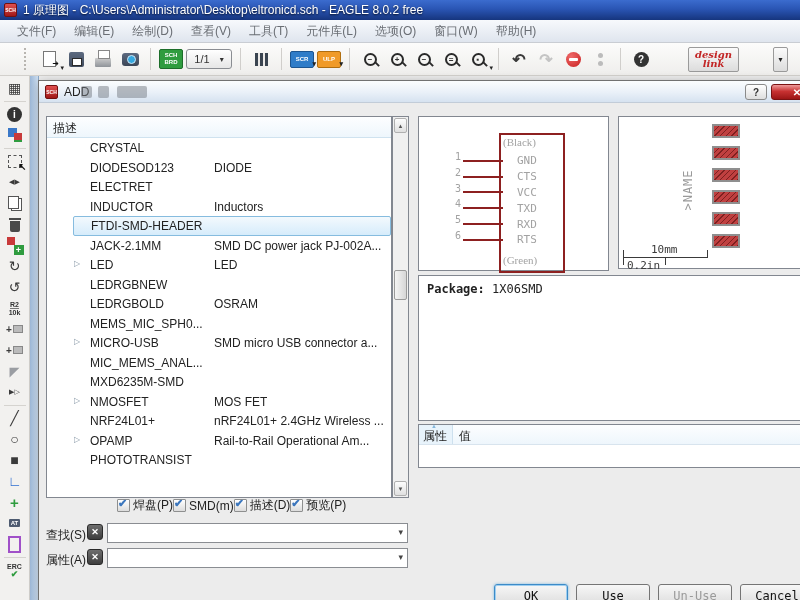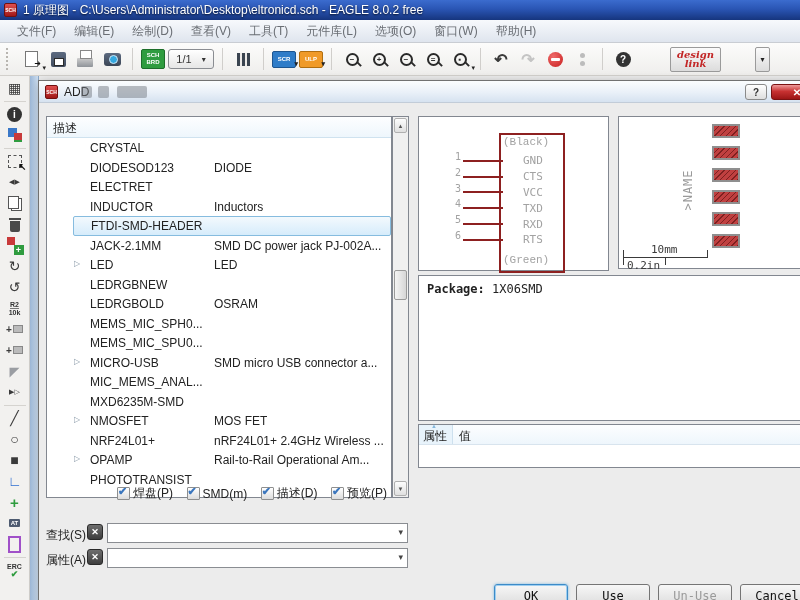--- a/index.html
+++ b/index.html
@@ -16,21 +16,21 @@
     display:flex; align-items:center; justify-content:center; }
   .title-text { color:#fff; font-size:12px; text-shadow:0 1px 2px rgba(0,0,0,.8); white-space:nowrap; }
 
   .menubar { position:absolute; left:0; top:20px; width:800px; height:23px;
     background:linear-gradient(#f7f9fc,#dfe5ee); border-bottom:1px solid #c9cdd3;
     display:flex; align-items:center; padding-left:8px; color:#6a6e74; }
   .menu-item { padding:3px 9px; white-space:nowrap; }
 
   .toolbar { position:absolute; left:0; top:43px; width:800px; height:33px;
     background:linear-gradient(#fcfcfb,#efeeec); border-bottom:1px solid #d2d0cc;
-    display:flex; align-items:center; padding-left:6px; gap:3px; }
+    display:flex; align-items:center; padding-left:24px; gap:3px; }
   .toolbar::before { content:""; width:3px; height:22px; border-left:2px dotted #b8b5b0; margin-right:8px; }
   .tb-sep { width:1px; height:22px; background:#d0cecb; margin:0 5px; flex:0 0 auto; }
   .tbi { min-width:24px; height:24px; display:flex; align-items:center; justify-content:center;
          position:relative; color:#333; flex:0 0 auto; }
   .tbi .car { position:absolute; right:-3px; bottom:-1px; font-size:7px; color:#222; }
 
   .k-page::before { content:""; width:11px; height:14px; background:#fff; border:1px solid #777; display:block; }
   .k-page::after  { content:"➜"; position:absolute; right:2px; bottom:3px; font-size:8px; color:#111; }
   .k-floppy::before { content:""; width:15px; height:15px; background:linear-gradient(#5c6a80,#414c5e); border-radius:2px; display:block; }
   .k-floppy::after  { content:""; position:absolute; left:8px; bottom:5px; width:8px; height:6px; background:#fff; border:1px solid #2a2a2a; }
@@ -135,42 +135,42 @@
   .lrow.selected .ldesc { left:141px; top:2px; }
 
   .vscroll { position:absolute; left:353px; top:35px; width:17px; height:382px; background:#f0f0f0; border:1px solid #828790; }
   .sbtn { position:absolute; left:1px; width:13px; height:15px; background:linear-gradient(#fdfdfd,#e0e0e0);
     border:1px solid #b0b0b0; border-radius:2px; font-size:6px; color:#555;
     display:flex; align-items:center; justify-content:center; }
   .sb-up { top:1px; } .sb-dn { bottom:1px; }
   .sthumb { position:absolute; left:1px; top:153px; width:13px; height:30px;
     background:linear-gradient(90deg,#f4f4f4,#d6d6d6); border:1px solid #9a9a9a; border-radius:2px; }
 
-  .cbrow { position:absolute; left:78px; top:404px; width:270px; display:flex; justify-content:space-between; }
+  .cbrow { position:absolute; left:78px; top:416px; width:270px; display:flex; justify-content:flex-start; }
   .cbitem { display:flex; align-items:center; gap:3px; }
   .cbox { width:13px; height:13px; border:1px solid #8e8f8f; border-radius:1px;
     background:linear-gradient(#fff,#dcdcdc); position:relative; }
   .cbitem.checked .cbox::after { content:"✔"; color:#3b76bd; font-size:11px; font-weight:bold;
     position:absolute; left:0; top:-3px; }
 
   .frow-label { position:absolute; left:7px; color:#222; }
   .clrbtn { position:absolute; left:48px; width:16px; height:16px; border:1px solid #2a2a2a; border-radius:3px;
     background:linear-gradient(#6e6e6e,#3d3d3d); color:#fff; font-size:9px; font-weight:bold;
     display:flex; align-items:center; justify-content:center; }
   .combo { position:absolute; left:68px; width:301px; height:20px; background:#fff; border:1px solid #8a8d92; }
   .combo::after { content:"▾"; position:absolute; right:4px; top:3px; font-size:9px; color:#444; }
 
   .sympanel { position:absolute; left:379px; top:35px; width:191px; height:155px; background:#fff; border:1px solid #828790; }
   .symbox { position:absolute; left:80px; top:16px; width:66px; height:140px; border:2px solid #8d2020; }
-  .symtxt { position:absolute; color:#a2a2a2; font-family:Liberation Mono, monospace; font-size:11px; }
+  .symtxt { position:absolute; color:#a2a2a2; font-family:Liberation Serif, serif; font-size:11px; }
   .pins { position:absolute; left:28px; top:36px; }
   .pinrow { height:15.8px; display:flex; align-items:center; }
   .pnum { width:14px; text-align:right; color:#a2a2a2; font-family:"DejaVu Sans Mono",monospace; font-size:10px; margin-bottom:9px; }
   .pline { width:40px; height:2px; background:#8d2020; margin-left:2px; }
-  .plabel { margin-left:20px; color:#a2a2a2; font-family:"DejaVu Sans Mono",monospace; font-size:11px; }
+  .plabel { margin-left:14px; color:#a2a2a2; font-family:"DejaVu Sans Mono",monospace; font-size:11px; }
 
   .pkgpanel { position:absolute; left:579px; top:35px; width:211px; height:153px; background:#fff; border:1px solid #828790; }
   .pads { position:absolute; left:93px; top:7px; display:flex; flex-direction:column; gap:8px; }
   .pad { width:28px; height:14px; border:2px solid #8f8f8f;
     background:repeating-linear-gradient(135deg,#c04040 0 3px,#7e2020 3px 4px); }
   .pkgname { position:absolute; left:39px; top:66px; width:60px; text-align:center; color:#9a9a9a;
     font-family:"DejaVu Sans Mono",monospace; font-size:12px; letter-spacing:1px; transform:rotate(-90deg); }
   .rline  { position:absolute; left:4px;  top:140px; width:85px; height:1px; background:#3a3a3a; }
   .rtick-l{ position:absolute; left:4px;  top:133px; width:1px; height:15px; background:#3a3a3a; }
   .rtick-m{ position:absolute; left:46px; top:140px; width:1px; height:8px;  background:#3a3a3a; }
@@ -404,25 +404,20 @@
     <span class="lname">LEDRGBOLD</span>
     <span class="ldesc">OSRAM</span>
   </div>
 
   <div class="lrow">
     <span class="arrow"></span>
     <span class="lname">MEMS_MIC_SPH0...</span>
     <span class="ldesc"></span>
   </div>
 
-  <div class="lrow">
-    <span class="arrow"></span>
-    <span class="lname">MEMS_MIC_SPU0...</span>
-    <span class="ldesc"></span>
-  </div>
 
   <div class="lrow expandable">
     <span class="arrow"></span>
     <span class="lname">MICRO-USB</span>
     <span class="ldesc">SMD micro USB connector a...</span>
   </div>
 
   <div class="lrow">
     <span class="arrow"></span>
     <span class="lname">MIC_MEMS_ANAL...</span>

